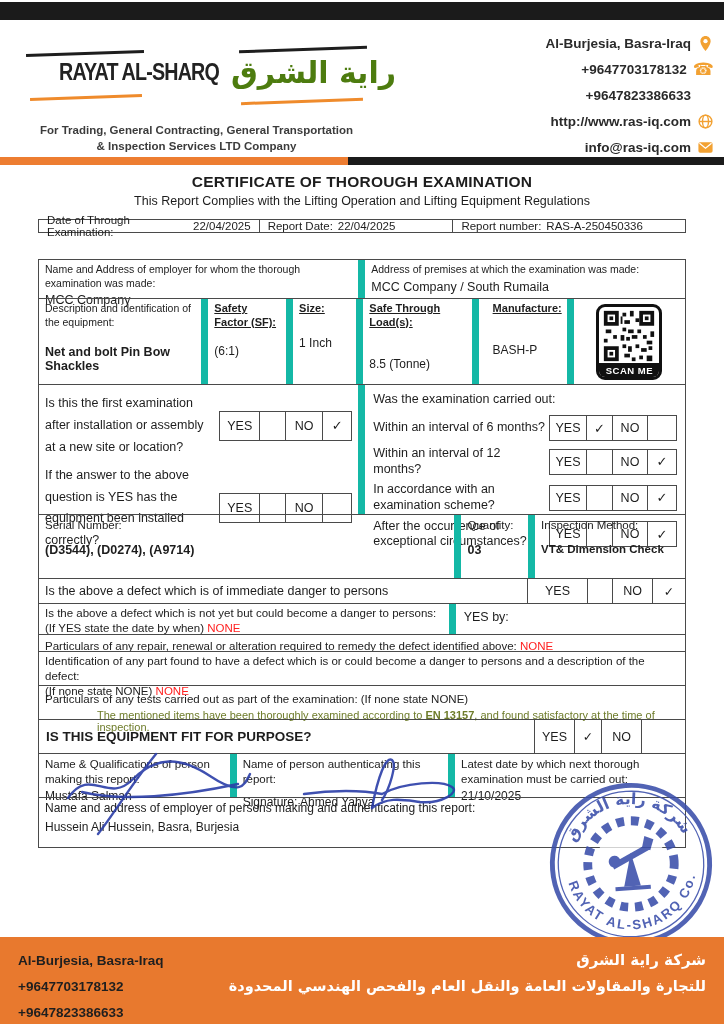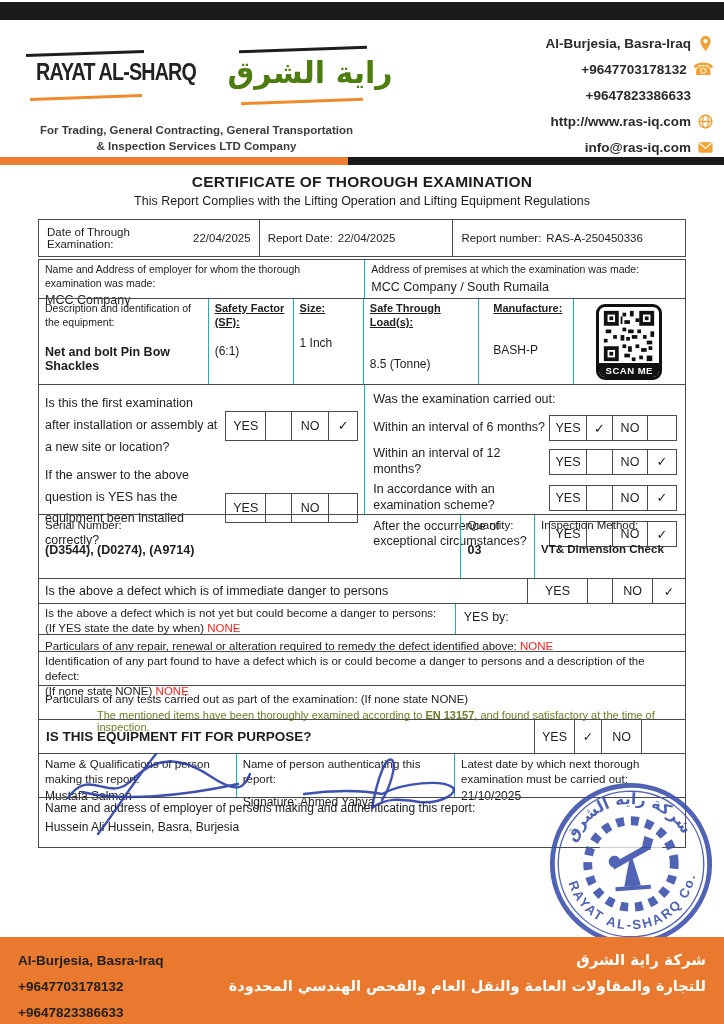--- a/index.html
+++ b/index.html
@@ -6,52 +6,52 @@
   html,body { background:#9a9a9a; }
   .page {
     position:relative; width:724px; height:1024px; margin:0 auto;
     background:#ffffff; overflow:hidden;
     font-family:"Liberation Sans","DejaVu Sans",sans-serif; color:#1d1d1d;
   }
   
   .topbar { position:absolute; top:2px; left:0; width:724px; height:18px; background:#1b1b1b; }
   .header { position:absolute; top:24px; left:0; width:724px; height:130px; }
   .logo-wrap { position:absolute; left:24px; top:0; width:345px; }
-  .logo-row { display:flex; align-items:center; justify-content:center; gap:16px; height:96px; position:relative; }
+  .logo-row { display:flex; align-items:center; justify-content:space-between; gap:6px; height:96px; position:relative; }
   .logo-latin { font-size:24px; font-weight:bold; letter-spacing:-1px; transform:scaleX(.82); transform-origin:right center; white-space:nowrap; color:#222; }
   .logo-arabic { font-family:"DejaVu Sans",sans-serif; font-size:30px; font-weight:bold; color:#4d7c0f; white-space:nowrap; }
   .swoosh { position:absolute; height:3px; }
   .sw-bk-l { top:28px; left:2px;  width:118px; background:#1e1e1e; transform:rotate(-2deg); }
   .sw-bk-r { top:24px; right:2px; width:128px; background:#1e1e1e; transform:rotate(-2deg); }
   .sw-or-l { top:72px; left:6px;  width:112px; background:#ef8b2c; transform:rotate(-2deg); }
   .sw-or-r { top:76px; right:6px; width:122px; background:#ef8b2c; transform:rotate(-2deg); }
   .tagline { text-align:center; font-weight:bold; font-size:11.5px; line-height:1.4; color:#3c3c3c; margin-top:2px; }
   .contact { position:absolute; right:10px; top:6px; }
   .contact-line { display:flex; justify-content:flex-end; align-items:center; gap:6px; height:26px; font-size:13.5px; font-weight:bold; color:#2a2a2a; }
   .cicon { width:17px; height:17px; flex:0 0 auto; }
   .cicon-ph { font-size:17px; line-height:17px; color:#f2a132; }
   .cicon-space { width:17px; }
   
   .divider-orange { position:absolute; top:157px; left:0; width:348px; height:8px; background:#ed7d31; }
   .divider-black  { position:absolute; top:157px; left:348px; width:376px; height:8px; background:#1b1b1b; }
   .titleblock { position:absolute; top:173px; left:0; width:724px; text-align:center; }
   .title-main { font-size:15.5px; font-weight:bold; letter-spacing:.2px; }
   .title-sub  { font-size:12.5px; margin-top:3px; }
   
-  .infobar { position:absolute; top:219px; left:38px; width:648px; display:flex; border:1px solid #4a4a4a; height:38px; font-size:11.5px; }
+  .infobar { position:absolute; top:219px; left:38px; width:648px; display:flex; border:1px solid #4a4a4a; height:14px; font-size:11.5px; }
   .infobar .cell { display:flex; align-items:center; gap:5px; padding:0 8px; }
   .infobar .cell + .cell { border-left:1px solid #4a4a4a; }
   .ib1 { width:34%; } .ib2 { width:30%; } .ib3 { width:36%; }
   
   .maintable { position:absolute; top:259px; left:38px; width:648px; border:1.5px solid #4a4a4a; background:#fff; }
   .row { border-top:1px solid #4a4a4a; position:relative; }
   .row:first-child { border-top:none; }
   .flex { display:flex; }
   .bl { border-left:1px solid #4a4a4a; }
-  .br { border-right:1px solid #14b8a6; }
+  .br { border-right:7px solid #14b8a6; }
   .lab  { font-size:10.5px; line-height:1.3; color:#222; }
   .lab2 { font-size:11.5px; line-height:1.3; color:#222; }
   .val  { font-size:12.5px; margin-top:3px; }
   .pad  { padding:3px 6px; }
   
   .rowA { height:38px; }
   .rA1 { width:50.5%; } .rA2 { width:49.5%; }
   
   .rowB { height:86px; }
   .eqhead { font-size:11px; font-weight:bold; text-decoration:underline; line-height:1.25; }

